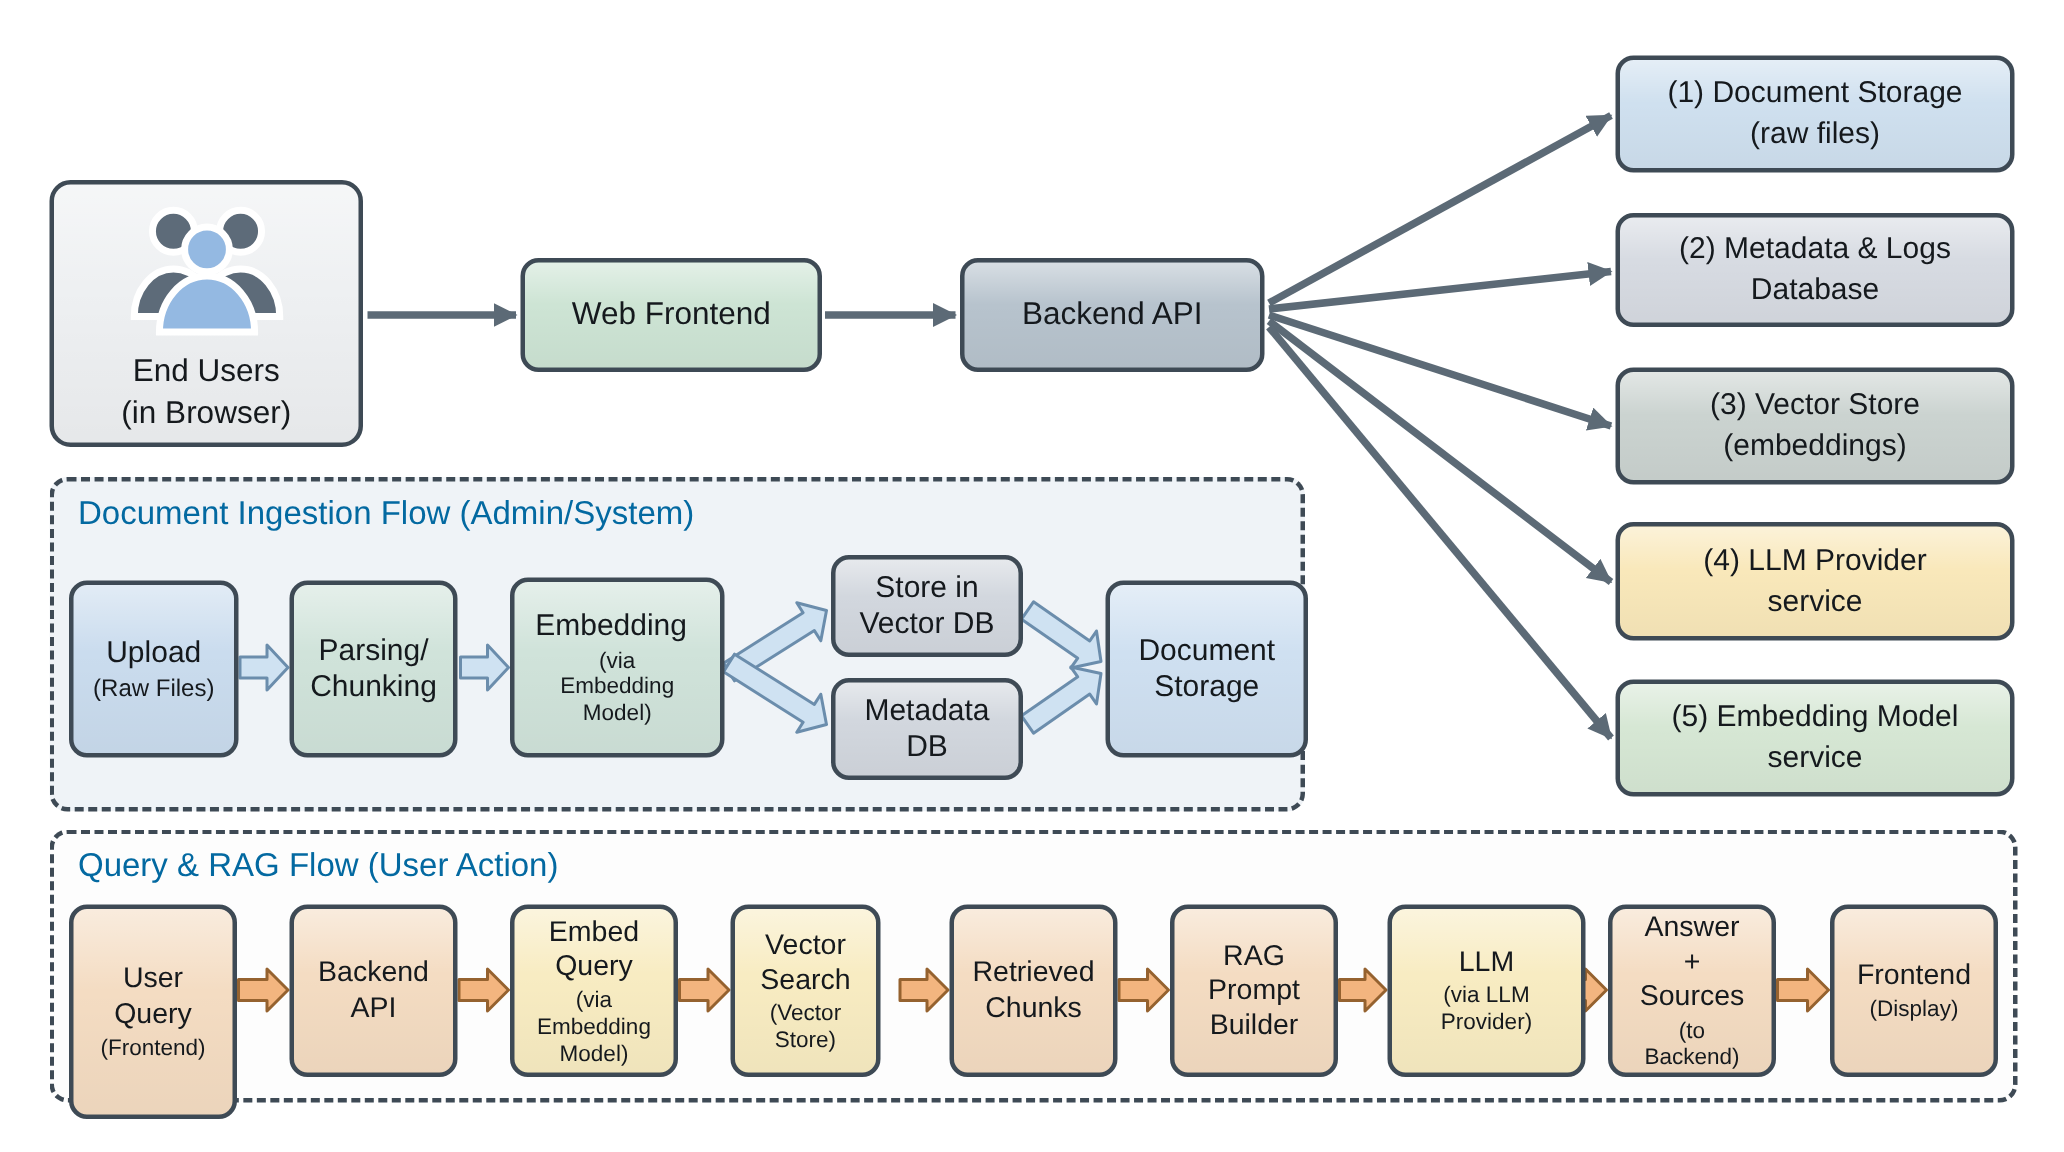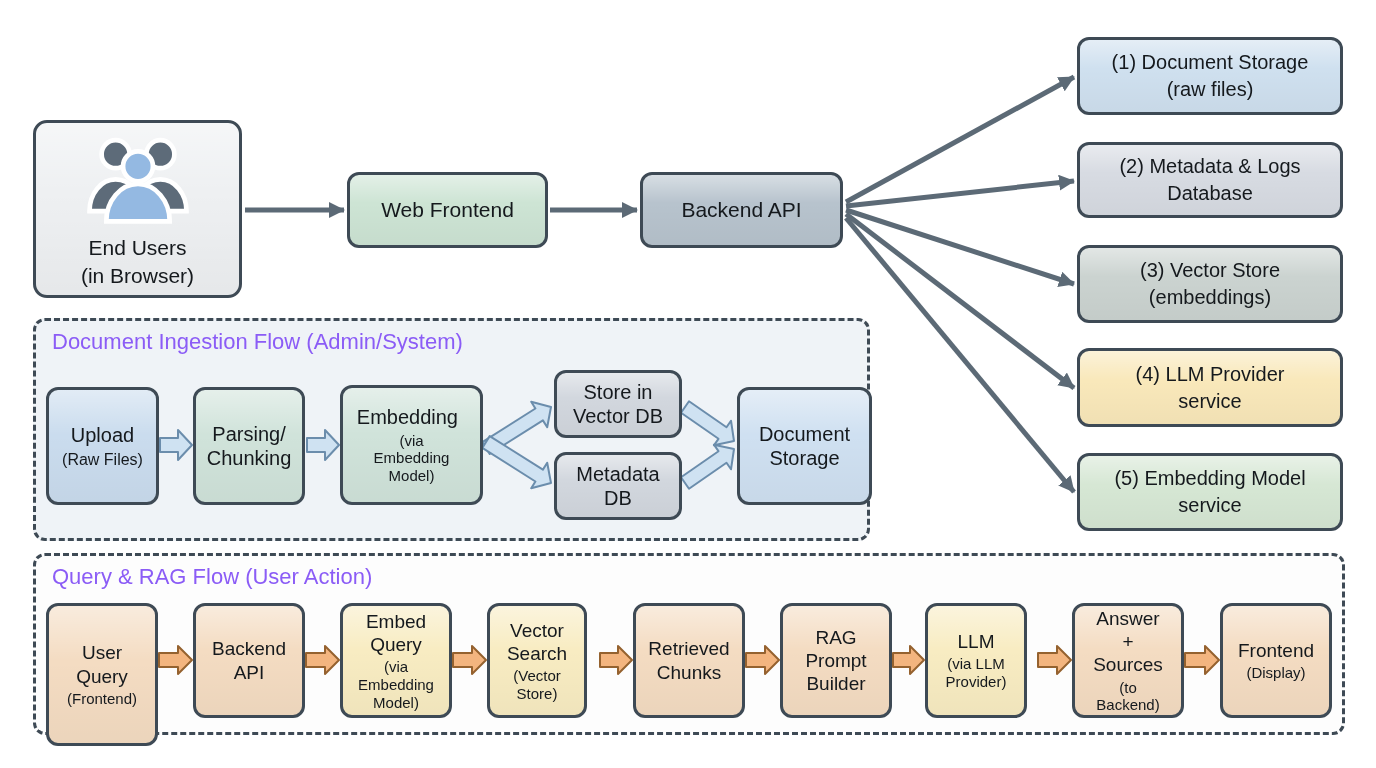--- a/index.html
+++ b/index.html
@@ -4,21 +4,21 @@
 <style>
   html,body{margin:0;padding:0;background:#ffffff;}
   .canvas{
     position:relative;width:1376px;height:768px;background:#ffffff;overflow:hidden;
     font-family:"Liberation Sans","DejaVu Sans",sans-serif;color:#15191d;
   }
   .container{
     position:absolute;border:3px dashed #3e4a55;border-radius:12px;box-sizing:border-box;z-index:1;
   }
   .container .ctitle{
-    position:absolute;left:16px;top:8px;font-size:22px;color:#8b5cf6;white-space:nowrap;
+    position:absolute;left:16px;top:8px;font-size:22px;color:#0369a1;white-space:nowrap;
   }
   svg.overlay{position:absolute;left:0;top:0;z-index:2;pointer-events:none;}
   .node{
     position:absolute;border:3px solid #3e4a55;border-radius:12px;box-sizing:border-box;
     display:flex;flex-direction:column;align-items:center;justify-content:center;
     text-align:center;z-index:3;
     background-image:linear-gradient(180deg,rgba(255,255,255,.45),rgba(255,255,255,0) 40%,rgba(0,0,0,.035));
   }
   .node.big{border-radius:14px;}
   .bt{font-size:19px;line-height:1.22;display:block;}
@@ -153,21 +153,21 @@
   <div class="node step" style="left: 487px; top: 603px; width: 100px; height: 115px; background-color: rgb(248, 236, 194);">
     <span class="bt">Vector Search</span>
     <span class="bs">(Vector Store)</span>
   </div>
   <div class="node step" style="left: 633px; top: 603px; width: 112px; height: 115px; background-color: rgb(244, 220, 194);">
     <span class="bt">Retrieved Chunks</span>
   </div>
   <div class="node step" style="left: 780px; top: 603px; width: 112px; height: 115px; background-color: rgb(244, 220, 194);">
     <span class="bt">RAG Prompt Builder</span>
   </div>
-  <div class="node step" style="left: 925px; top: 603px; width: 102px; height: 115px; background-color: rgb(248, 236, 194);">
+  <div class="node step" style="left: 925px; top: 603px; width: 132px; height: 115px; background-color: rgb(248, 236, 194);">
     <span class="bt">LLM</span>
     <span class="bs">(via LLM Provider)</span>
   </div>
   <div class="node step" style="left: 1072px; top: 603px; width: 112px; height: 115px; background-color: rgb(244, 220, 194);">
     <span class="bt">Answer + Sources</span>
     <span class="bs">(to Backend)</span>
   </div>
   <div class="node step" style="left: 1220px; top: 603px; width: 112px; height: 115px; background-color: rgb(244, 220, 194);">
     <span class="bt">Frontend</span>
     <span class="bs">(Display)</span>

